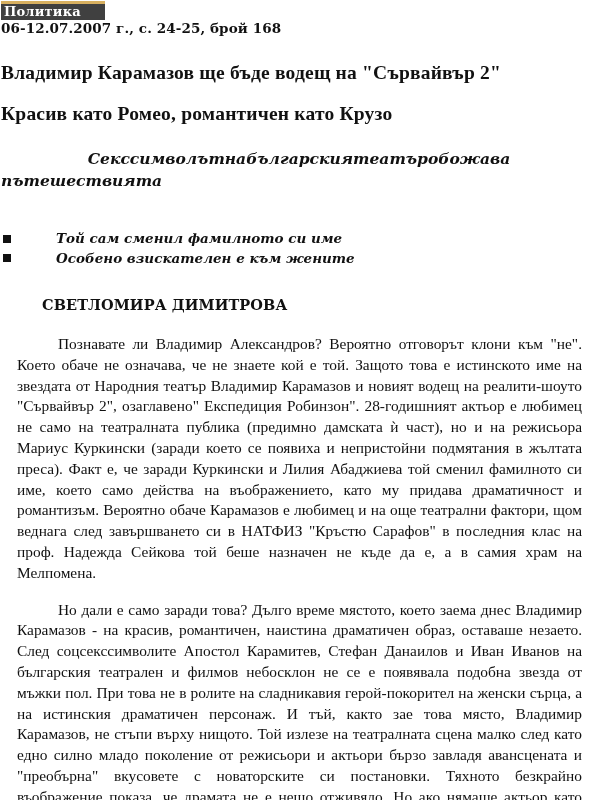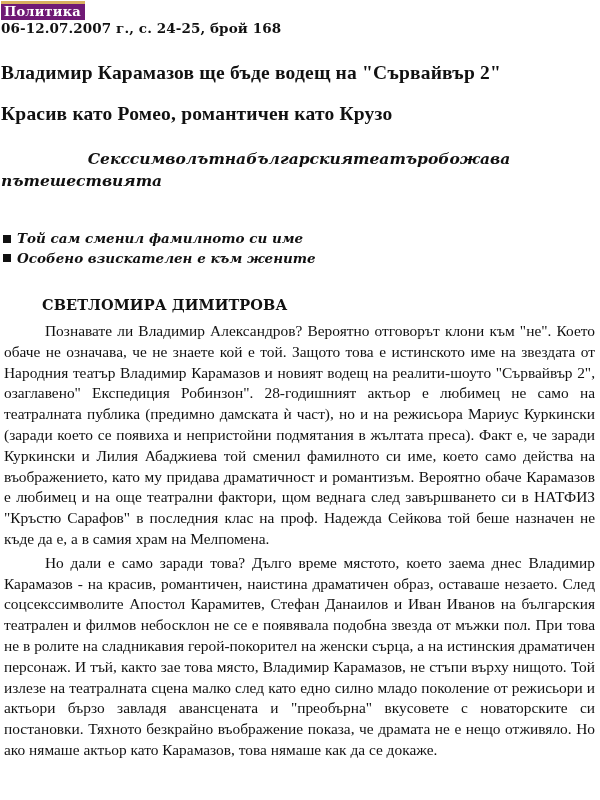--- a/index.html
+++ b/index.html
@@ -2,22 +2,22 @@
 <html><head>
   <meta charset="utf-8">
   <style>
     html, body { margin: 0; padding: 0; background: #ffffff; }
     body {
       width: 600px; height: 800px; overflow: hidden; position: relative;
       color: #111111;
       font-family: "DejaVu Serif", "Liberation Serif", serif;
     }
     .logo {
-      position: absolute; left: 1px; top: 1px; width: 84px; height: 19px;
-      background: #701a75;
+      position: absolute; left: 1px; top: 1px; width: 104px; height: 19px;
+      background: #404040;
       border-top: 3px solid #d8b060;
       box-sizing: border-box;
       color: #ffffff;
       font-family: "DejaVu Serif", serif;
       font-weight: bold; font-size: 13px; line-height: 16px;
       padding-left: 3px; letter-spacing: 0.2px;
       overflow: hidden; white-space: nowrap;
     }
     .dateline {
       position: absolute; left: 1px; top: 20px;
@@ -41,38 +41,38 @@
       text-align: justify; text-align-last: left;
     }
     .subtitle-line1 { display: flex; justify-content: center; }
     .bullets {
       position: absolute; left: 1px; top: 229px; margin: 0; padding: 0;
       list-style: none;
     }
     .bullets li {
       font-family: "DejaVu Serif", serif; font-weight: bold; font-style: italic;
       font-size: 13.5px; line-height: 19.5px; white-space: nowrap;
-      display: flex; align-items: center;
+      display: flex; align-items: center; gap: 39px;
     }
     .bullet-icon {
       display: inline-block; width: 8px; height: 8px; background: #111;
       margin-right: 6px; margin-left: 2px;
     }
     .author {
       position: absolute; left: 42px; top: 296px;
       font-family: "DejaVu Serif", serif; font-weight: bold;
       font-size: 14.5px; letter-spacing: 0.1px;
     }
     .body {
       position: absolute; left: 1px; top: 318px; width: 597px;
       font-family: "Liberation Serif", serif;
       font-size: 15.4px; line-height: 20.8px;
       text-align: justify;
     }
-    .body p { margin: 3px; text-indent: 41px; }
+    .body p { margin: 16px; text-indent: 41px; }
   </style>
 </head>
 <body>
 
 <div class="logo">Политика</div>
 <div class="dateline">06-12.07.2007 г., с. 24-25, брой 168</div>
 
 <div class="h1">Владимир Карамазов ще бъде водещ на "Сървайвър 2"</div>
 <div class="h2">Красив като Ромео, романтичен като Крузо</div>
 

